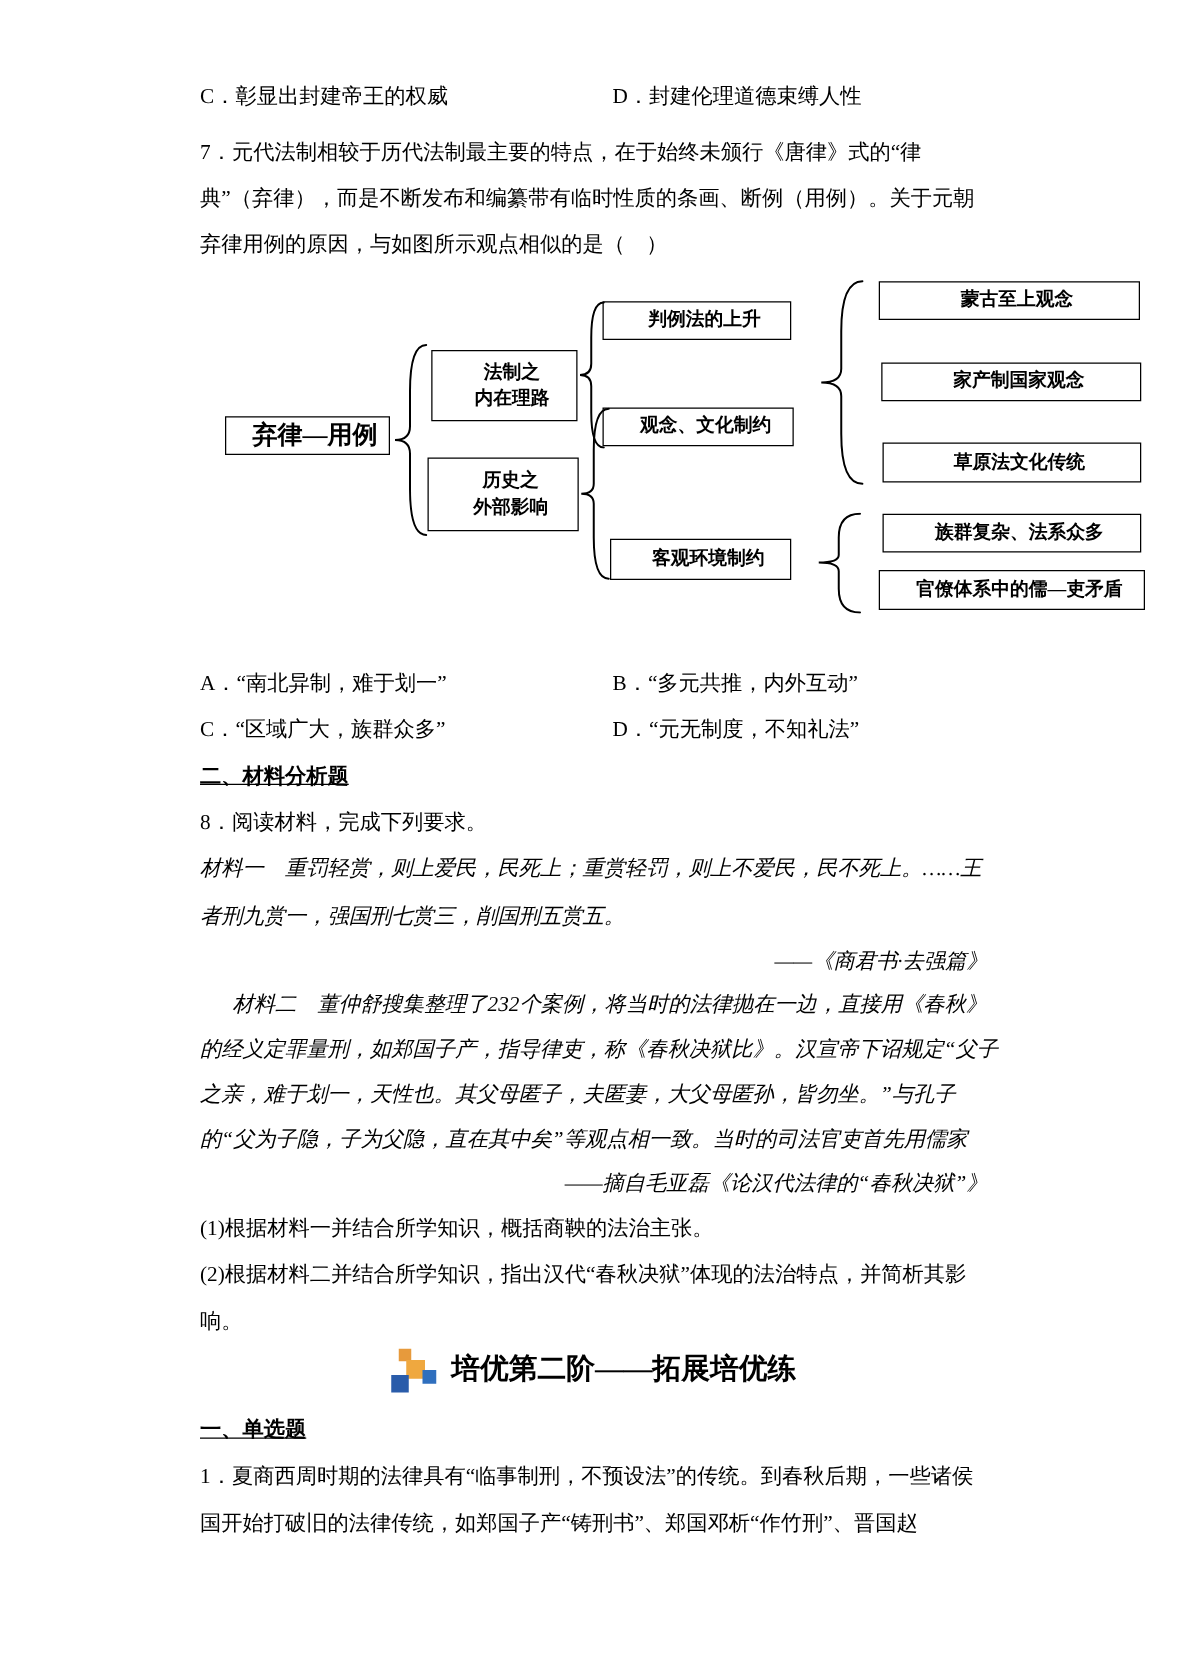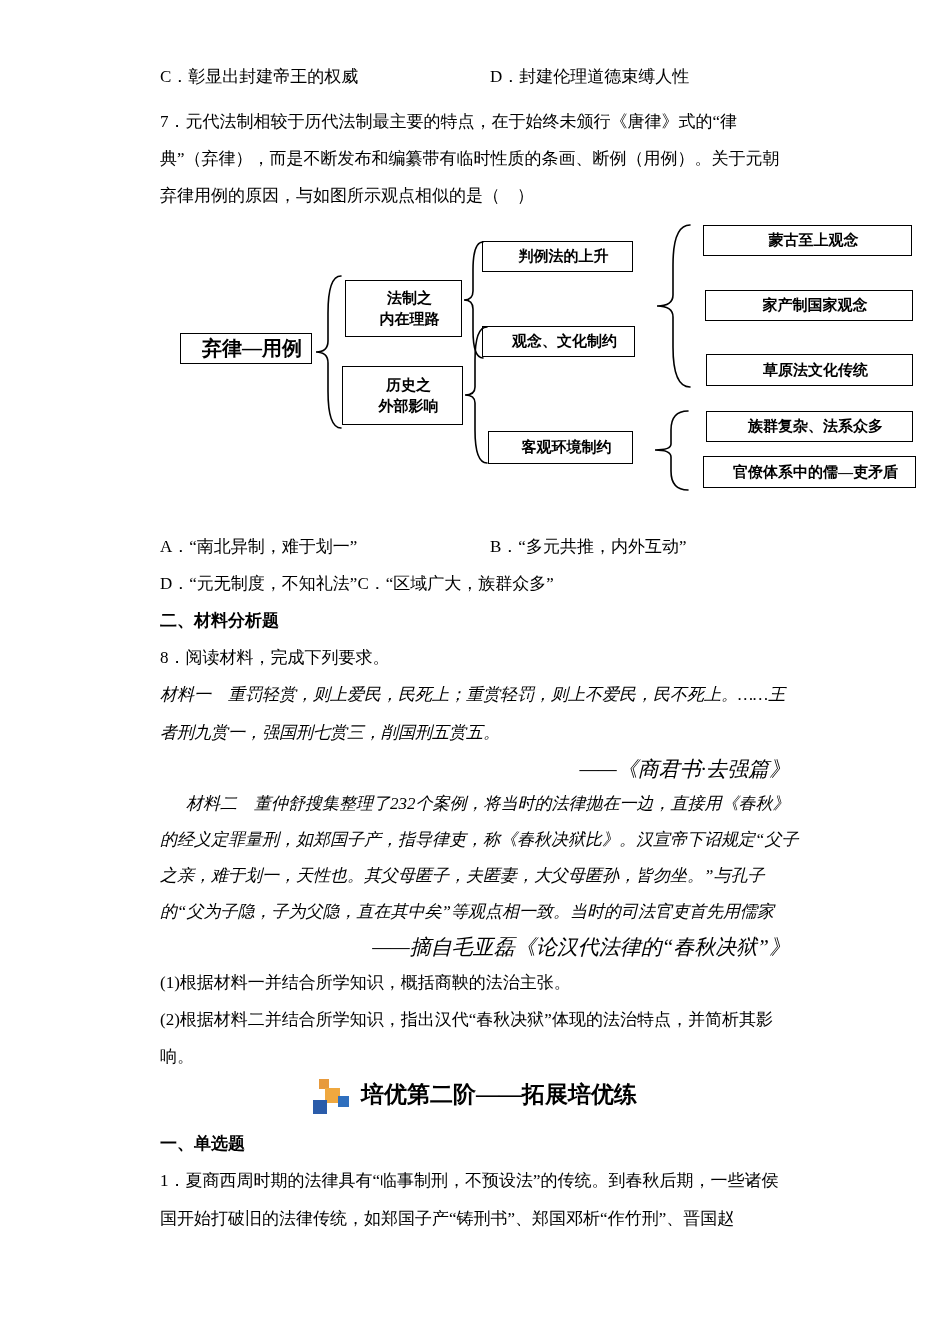--- a/index.html
+++ b/index.html
@@ -6,25 +6,25 @@
   html, body { background:#ffffff; }
   body {
     width:950px; height:1344px; overflow:hidden;
     font-family:"Liberation Serif","DejaVu Serif",serif;
     color:#000;
   }
   .page { width:950px; height:1188px; padding:58px 160px 20px 160px; position:relative; }
   .line { font-size:17px; line-height:37px; white-space:nowrap; }
   .row2 { display:flex; }
   .row2 .c1 { width:330px; }
-  .bold { font-weight:bold; }
+  .bold { font-weight:bold;text-decoration:underline; }
   .kai { font-style:italic; }
   .m  { line-height:38px; }
   .m2 { line-height:36px; }
-  .src { line-height:34px; text-align:right; white-space:nowrap; font-size:21px; }
+  .src { line-height:34px; text-align:right; white-space:nowrap; font-size:17px; }
   .indent1 { padding-left:26px; }
   .q7 { margin-top:8px; }
   .opts { margin-top:26px; }
 
   
   .diagram { position:relative; width:790px; height:282px; margin-top:6px; }
   .dbox {
     position:absolute; border:1.6px solid #000; background:#fff;
     display:flex; flex-direction:column; align-items:center; justify-content:center;
     text-align:center; font-weight:bold; font-size:15px; line-height:1.35; white-space:nowrap;padding-left:12px;
@@ -120,22 +120,22 @@
     <svg class="brace" style="left:493px;top:190px" width="36" height="81">
       <path d="M 35,1 Q 18,1 18,20 L 18,34 Q 18,40 2,40 Q 18,40 18,47 L 18,61 Q 18,80 35,80" fill="none" stroke="#000" stroke-width="1.6" stroke-linecap="round"></path>
     </svg>
   </div>
 
   <div class="row2 opts">
     <div class="line c1">A．“南北异制，难于划一”</div>
     <div class="line">B．“多元共推，内外互动”</div>
   </div>
   <div class="row2">
+    <div class="line c1">C．“区域广大，族群众多”</div>
     <div class="line">D．“元无制度，不知礼法”</div>
-    <div class="line c1">C．“区域广大，族群众多”</div>
   </div>
 
   <div class="line bold">二、材料分析题</div>
   <div class="line">8．阅读材料，完成下列要求。</div>
 
   <div>
     <div class="line m kai">材料一　重罚轻赏，则上爱民，民死上；重赏轻罚，则上不爱民，民不死上。……王</div>
     <div class="line m kai">者刑九赏一，强国刑七赏三，削国刑五赏五。</div>
     <div class="src kai">——《商君书·去强篇》</div>
   </div>

